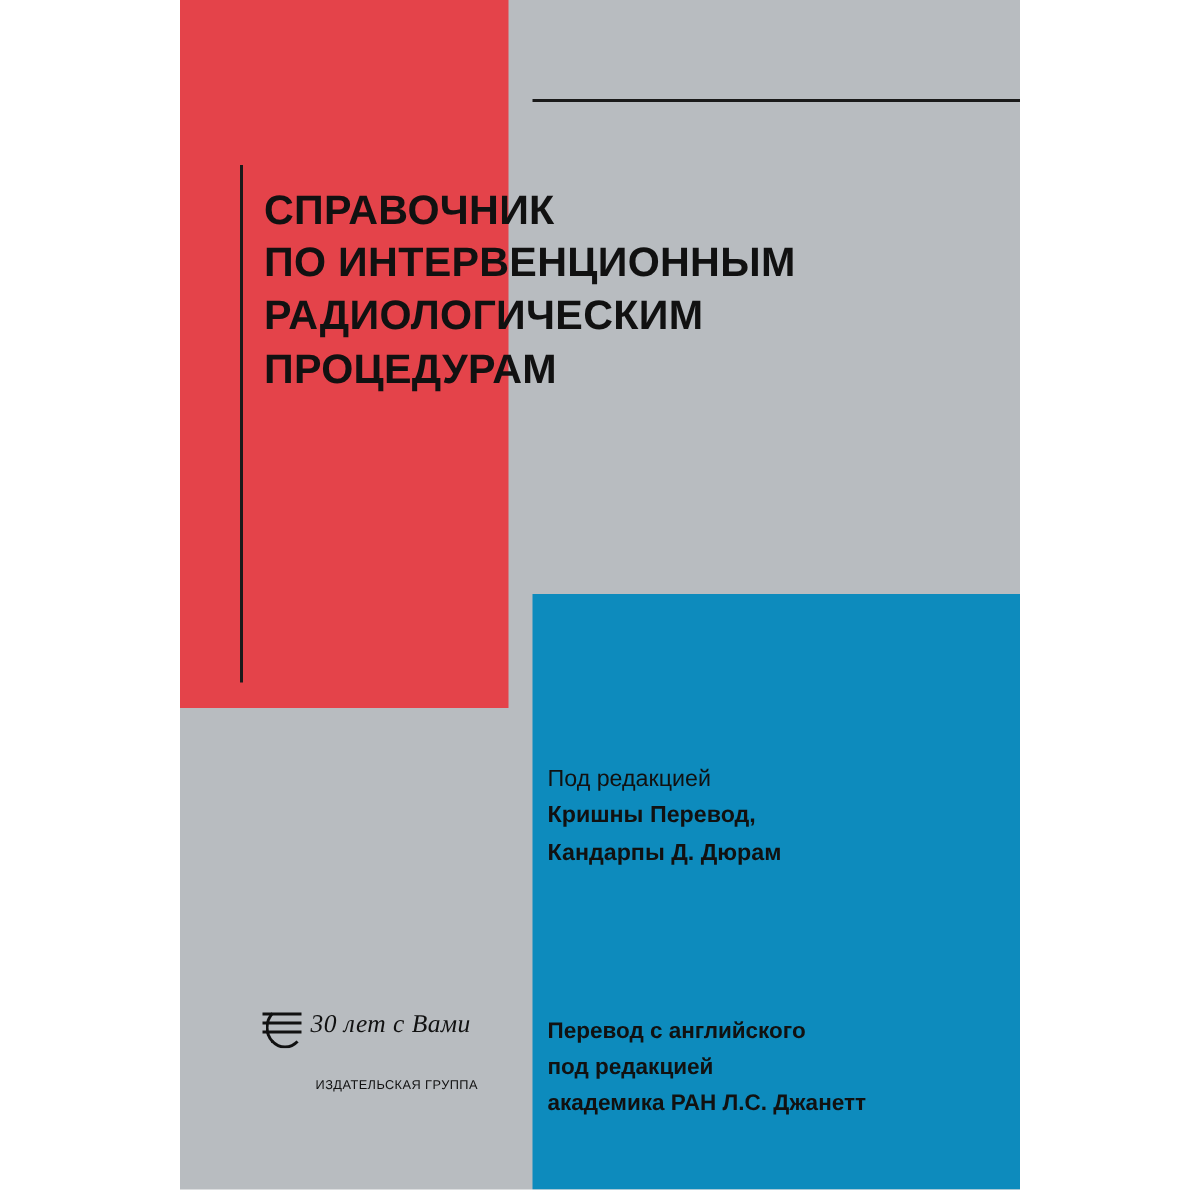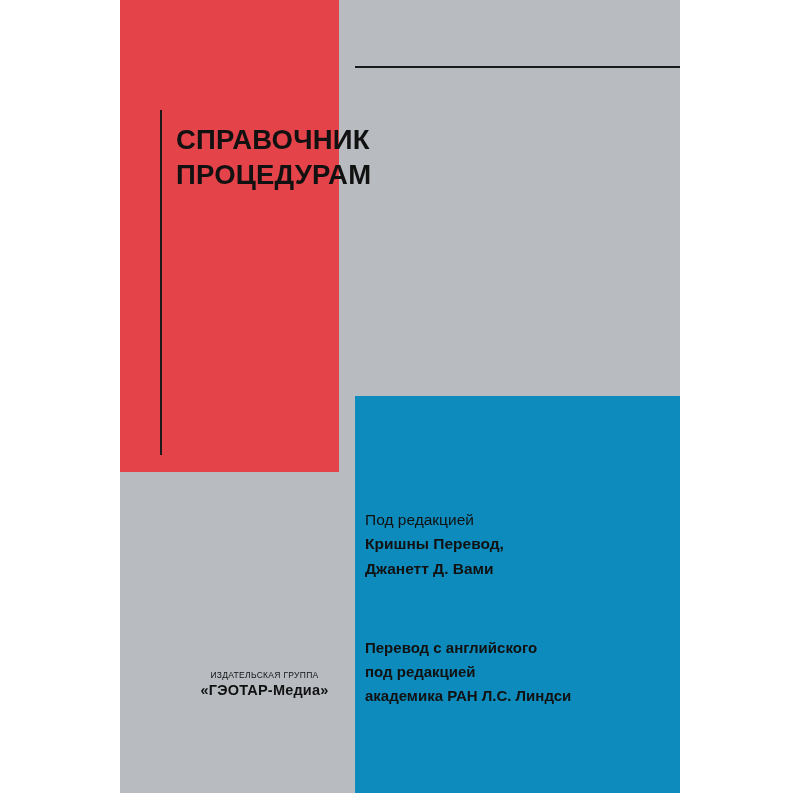--- a/index.html
+++ b/index.html
@@ -98,21 +98,21 @@
     font-size: 15.5px;
     line-height: 1.58;
   }
   .editors .lead { font-weight: normal; }
   .editors .name { font-weight: bold; }
 
   
   .translation {
     position: absolute;
     left: 245px;
-    top: 636px;
+    top: 676px;
     width: 310px;
     color: #111111;
     font-size: 15px;
     line-height: 1.6;
     font-weight: bold;
   }
 
   
   .publisher {
     position: absolute;
@@ -159,21 +159,21 @@
   .pub-anniv {
     font-family: "Liberation Serif", serif;
     font-style: italic;
     font-size: 17px;
     letter-spacing: 0.3px;
     white-space: nowrap;
   }
   .pub-group {
     font-size: 8.5px;
     letter-spacing: 0.3px;
-    margin-top: 2px;
+    margin-top: 20px;
     text-transform: uppercase;
     text-align: center;
     padding-left: 14px;
   }
   .pub-name {
     font-size: 14.5px;
     font-weight: bold;
     letter-spacing: 0.2px;
     margin-top: 2px;
     text-align: center;
@@ -186,34 +186,44 @@
 <div id="cover">
   <div class="book">
 
     <div class="red-block"></div>
     <div class="blue-block"></div>
     <div class="frame-line"></div>
     <div class="frame-line-left"></div>
 
     <div class="title">
       <div>СПРАВОЧНИК</div>
+      <div>ПО ИНТЕРВЕНЦИОННЫМ</div>
+      <div>РАДИОЛОГИЧЕСКИМ</div>
       <div>ПРОЦЕДУРАМ</div>
     </div>
 
     <div class="editors">
       <div class="lead">Под редакцией</div>
       <div class="name">Кришны Перевод,</div>
-      <div class="name">Джанетт Д. Вами</div>
+      <div class="name">Кандарпы Д. Дюрам</div>
     </div>
 
     <div class="translation">
       <div>Перевод с английского</div>
       <div>под редакцией</div>
-      <div>академика РАН Л.С. Линдси</div>
+      <div>академика РАН Л.С. Джанетт</div>
     </div>
 
     <div class="publisher">
+      <div class="pub-top">
+        <span class="pub-mark">
+          <span class="arc"></span>
+          <span class="bar b1"></span>
+          <span class="bar b2"></span>
+          <span class="bar b3"></span>
+        </span>
+        <span class="pub-anniv">30 лет с Вами</span>
+      </div>
       <div class="pub-group">Издательская группа</div>
-      <div class="pub-name">«ГЭОТАР-Медиа»</div>
     </div>
 
   </div>
 </div>
 
 </body></html>

